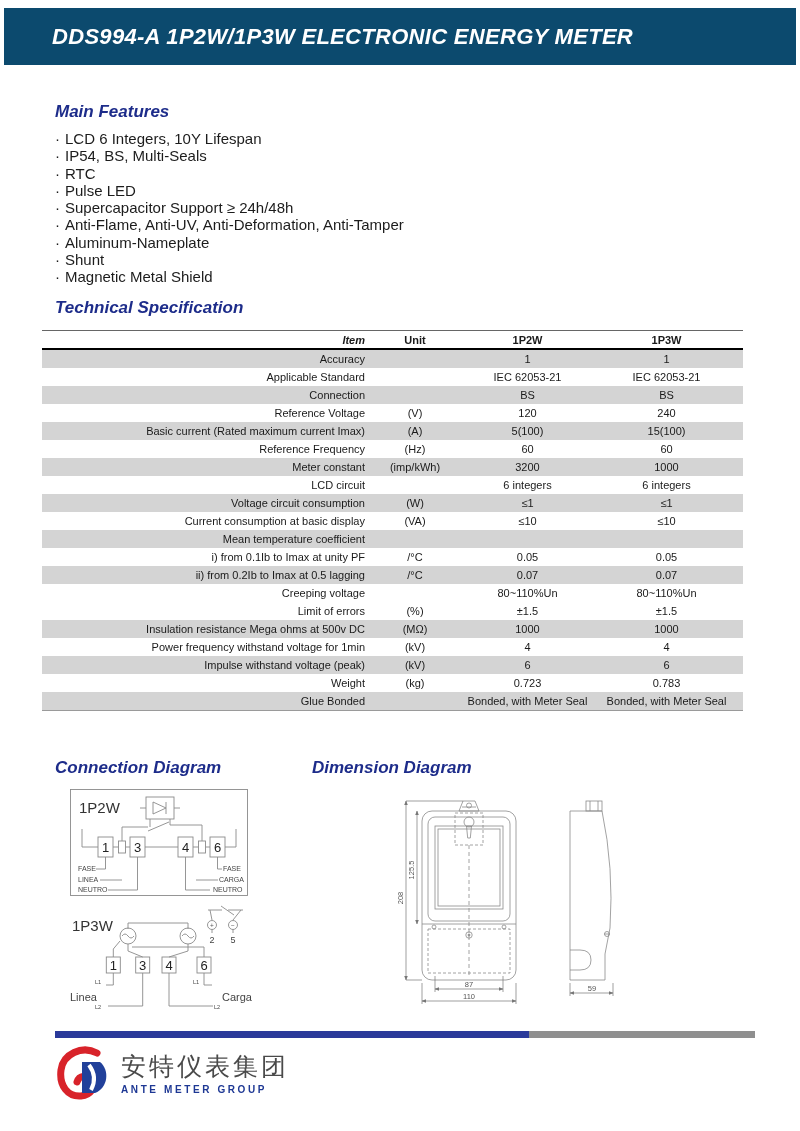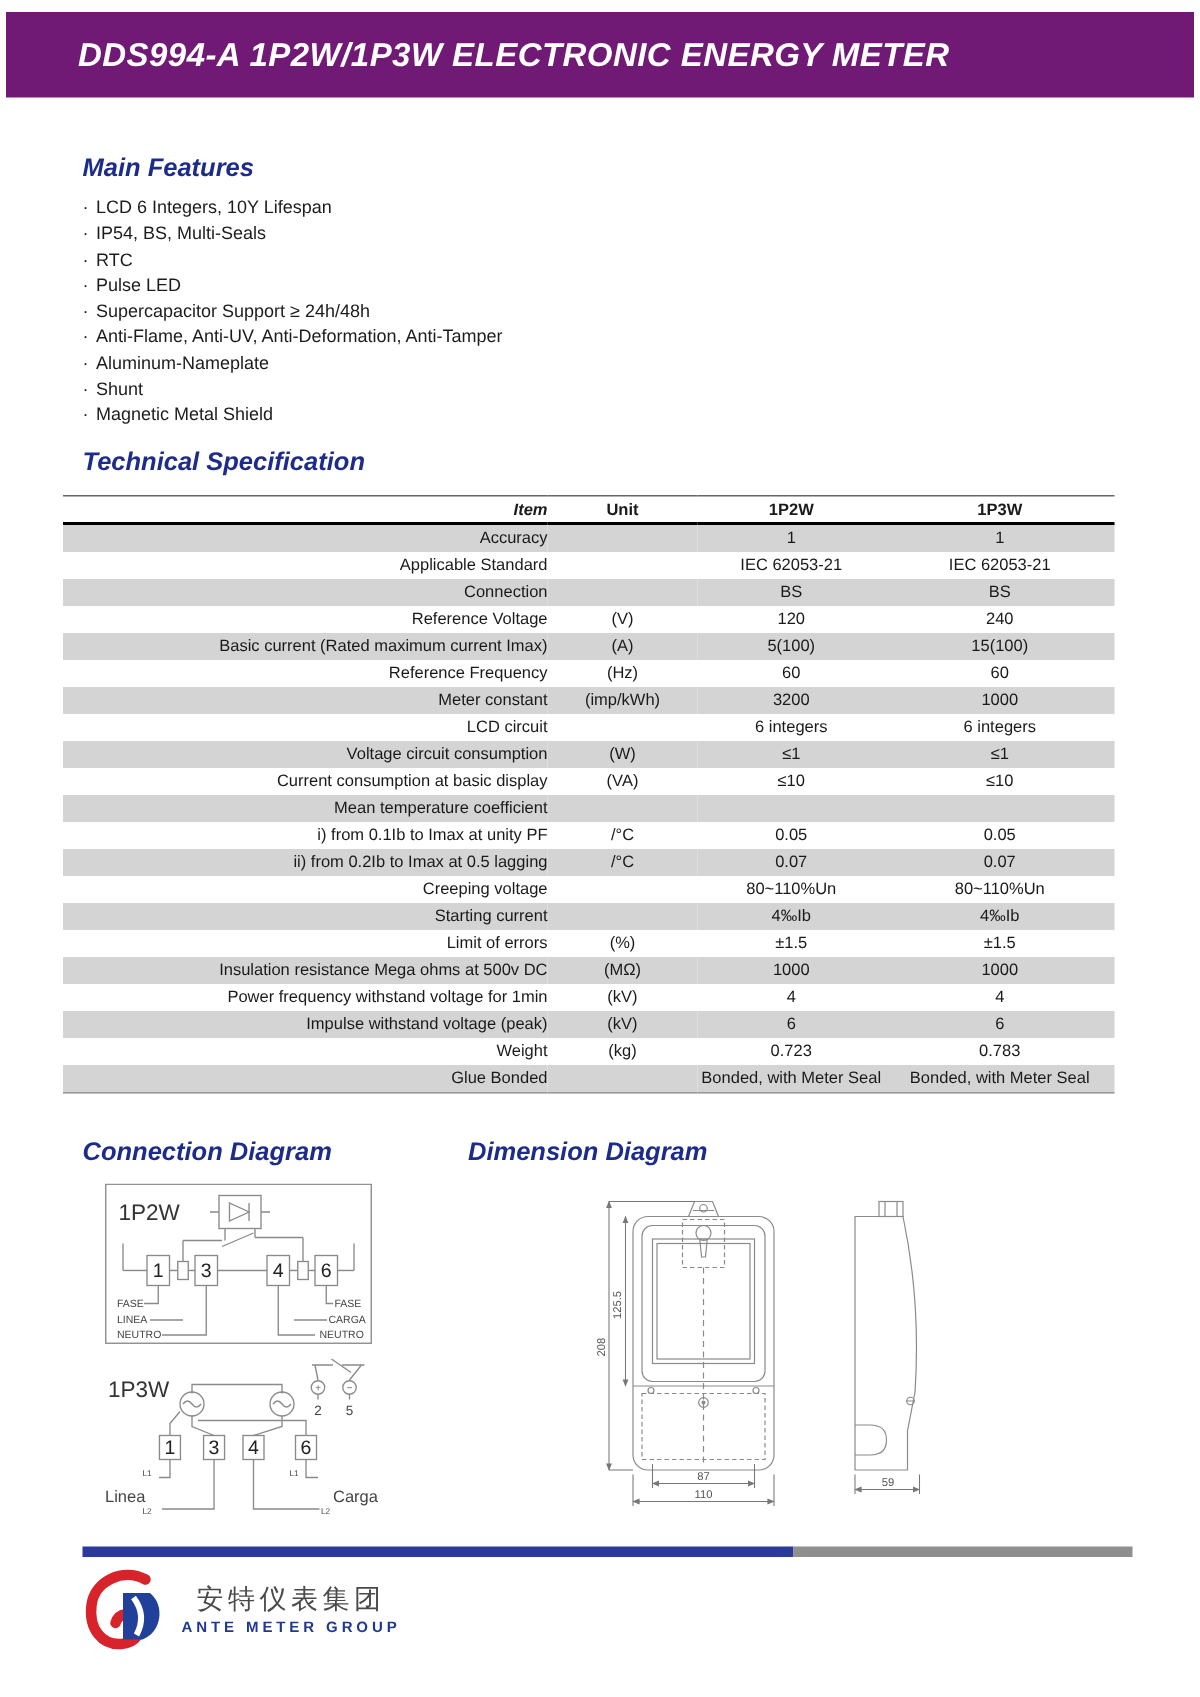--- a/index.html
+++ b/index.html
@@ -1,33 +1,33 @@
 <!DOCTYPE html>
 <html><head>
 <meta charset="utf-8">
 <style>
   html,body{margin:0;padding:0;background:#ffffff;}
   .page{position:relative;width:800px;height:1131px;background:#fff;
         font-family:"Liberation Sans",sans-serif;overflow:hidden;color:#1a1a1a;}
 
   
-  .banner{position:absolute;left:4px;top:8px;width:792px;height:57px;background:#701a75;}
+  .banner{position:absolute;left:4px;top:8px;width:792px;height:57px;background:#0c4a6e;}
   .banner span{display:block;margin-left:48px;line-height:57px;color:#fff;
                font-size:22px;font-weight:bold;font-style:italic;letter-spacing:.3px;white-space:nowrap;}
 
   
   .sec-head{position:absolute;font-size:17px;font-weight:bold;font-style:italic;color:#1d2c8a;white-space:nowrap;}
   #h-features{left:55px;top:102px;}
   #h-spec{left:55px;top:298px;}
   #h-conn{left:55px;top:758px;}
   #h-dim{left:312px;top:758px;}
 
   
   .features{position:absolute;left:55px;top:130px;list-style:none;margin:0;padding:0;}
-  .features li{font-size:12px;line-height:17.3px;color:#1c1c1c;white-space:nowrap;}
+  .features li{font-size:15px;line-height:17.3px;color:#1c1c1c;white-space:nowrap;}
   .features .bullet{margin-right:5px;}
 
   
   .spec-wrap{position:absolute;left:42px;top:330px;width:701px;}
   table.spec{width:701px;border-collapse:collapse;table-layout:fixed;
              border-top:1px solid #666;border-bottom:1px solid #9a9a9a;}
   table.spec col:nth-child(1){width:323px;}
   table.spec col:nth-child(2){width:100px;}
   table.spec col:nth-child(3){width:125px;}
   table.spec col:nth-child(4){width:153px;}
@@ -45,21 +45,21 @@
   .svg-abs{position:absolute;}
   #svg-1p2w{left:70px;top:789px;}
   #svg-1p3w{left:62px;top:903px;}
   #svg-dim{left:383px;top:788px;}
 
   
   .foot-bar{position:absolute;left:55px;top:1031px;width:700px;height:7px;font-size:0;}
   .foot-bar .blue{display:inline-block;width:474px;height:7px;background:#2b3a9a;}
   .foot-bar .gray{display:inline-block;width:226px;height:7px;background:#8f8f8f;}
   .logo{position:absolute;left:52px;top:1046px;display:flex;align-items:center;gap:9px;}
-  .logo-text .cn{font-size:18px;color:#4a4a4a;letter-spacing:3px;line-height:1.1;
+  .logo-text .cn{font-size:25px;color:#4a4a4a;letter-spacing:3px;line-height:1.1;
                  font-family:"DejaVu Sans","Liberation Sans",sans-serif;text-align:center;}
   .logo-text .en{font-size:10px;font-weight:bold;color:#1e3894;letter-spacing:2.6px;margin-top:3px;white-space:nowrap;}
 
   svg text{font-family:"Liberation Sans",sans-serif;}
   .serif-label{font-family:"Liberation Serif",serif;}
 </style>
 </head>
 <body>
 
 <div class="page">
@@ -176,26 +176,20 @@
             <td class="c-val">/°C</td>
             <td class="c-val">0.07</td>
             <td class="c-val">0.07</td>
           </tr>
           <tr>
             <td class="c-item">Creeping voltage</td>
             <td class="c-val"></td>
             <td class="c-val">80~110%Un</td>
             <td class="c-val">80~110%Un</td>
           </tr>
-          <tr class="shade">
-            <td class="c-item">Starting current</td>
-            <td class="c-val"></td>
-            <td class="c-val">4‰Ib</td>
-            <td class="c-val">4‰Ib</td>
-          </tr>
           <tr>
             <td class="c-item">Limit of errors</td>
             <td class="c-val">(%)</td>
             <td class="c-val">±1.5</td>
             <td class="c-val">±1.5</td>
           </tr>
           <tr class="shade">
             <td class="c-item">Insulation resistance Mega ohms at 500v DC</td>
             <td class="c-val">(MΩ)</td>
             <td class="c-val">1000</td>

